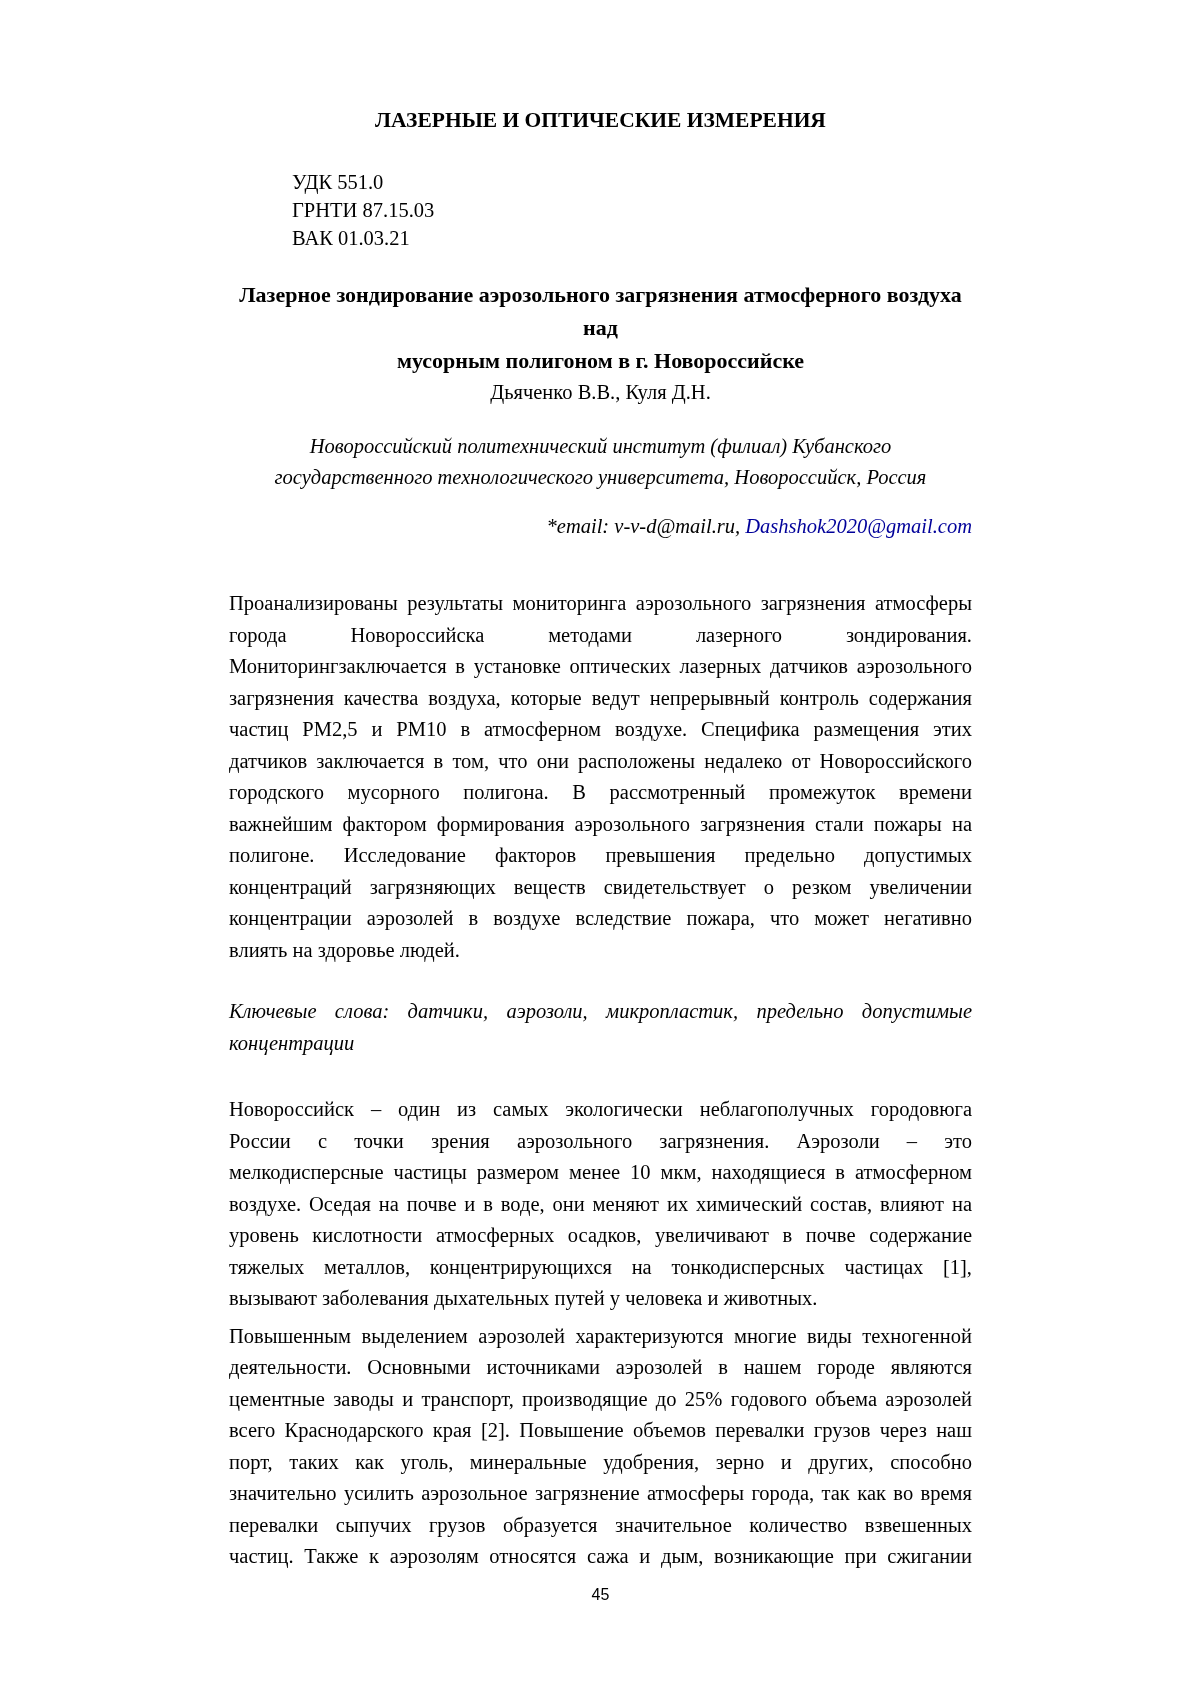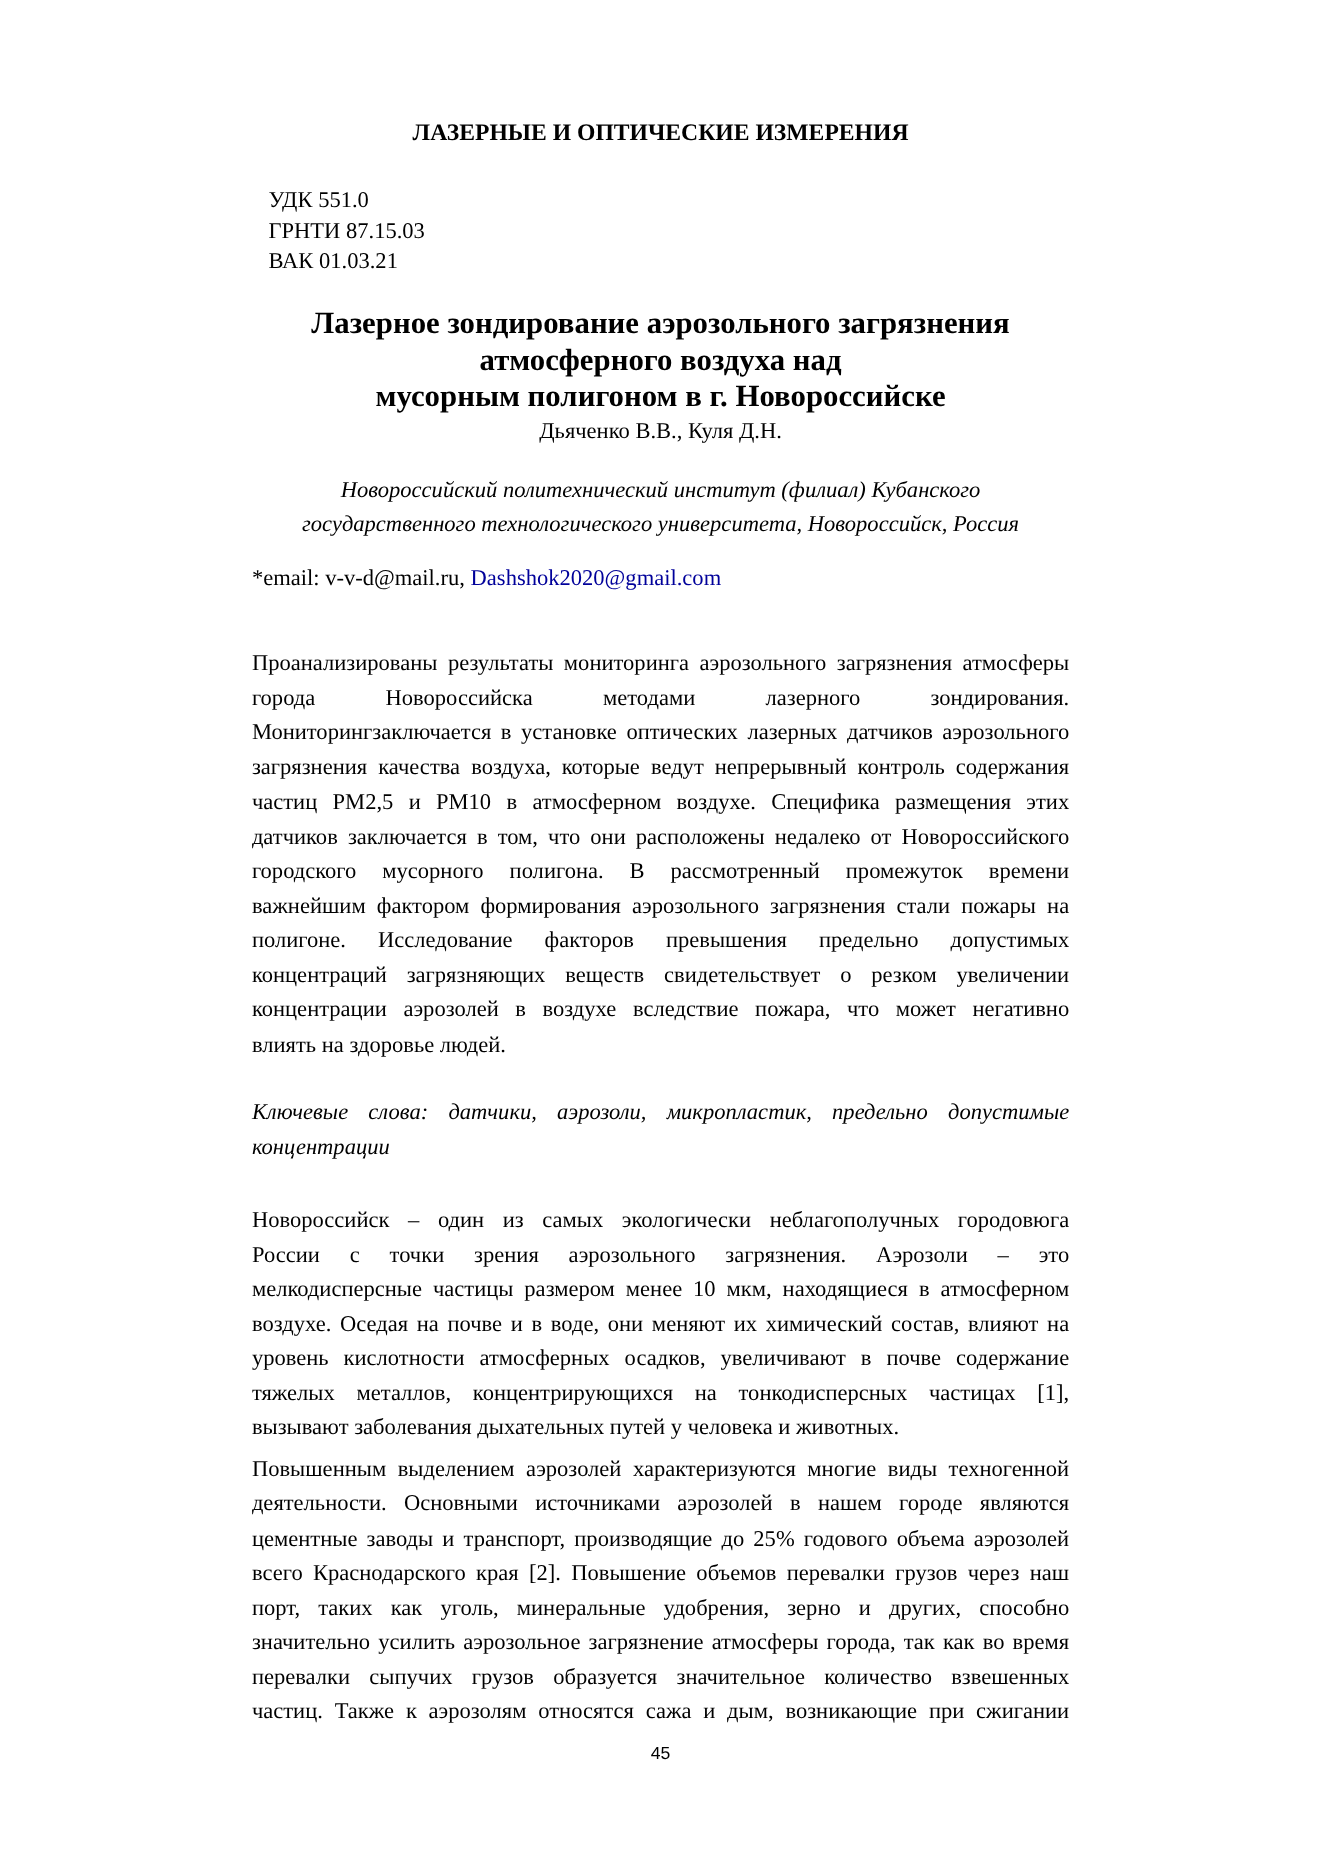--- a/index.html
+++ b/index.html
@@ -28,31 +28,31 @@
   .section-heading {
     text-align: center;
     font-weight: bold;
     font-size: 21.5px;
     line-height: 33px;
   }
   .classification {
     margin-top: 31px;
     padding-left: 15px;
   }
-  .classification .tline { line-height: 28px; }
+  .classification .tline { line-height: 28px; margin-left: 48px; }
   .article-title {
     margin-top: 26px;
     font-weight: bold;
-    font-size: 28px;
+    font-size: 22px;
   }
   .article-title .tline { line-height: 33px; }
   .authors { text-align: center; line-height: 31.5px; }
   .affiliation { margin-top: 22px; font-style: italic; }
   .affiliation .tline { line-height: 31.5px; }
-  .email-line { margin-top: 17px; text-align: left; line-height: 31.5px; }
+  .email-line { margin-top: 17px; text-align: right; line-height: 31.5px; font-style: italic; }
   .email-link { text-decoration: none; cursor: pointer; }
   .abstract { margin-top: 46px; }
   .keywords { margin-top: 30px; font-style: italic; }
   .para-1 { margin-top: 35px; }
   .para-2 { margin-top: 6px; }
   .page-number {
     margin-top: 9px;
     text-align: center;
     font-family: "Liberation Sans", "DejaVu Sans", sans-serif;
     font-size: 16px;

